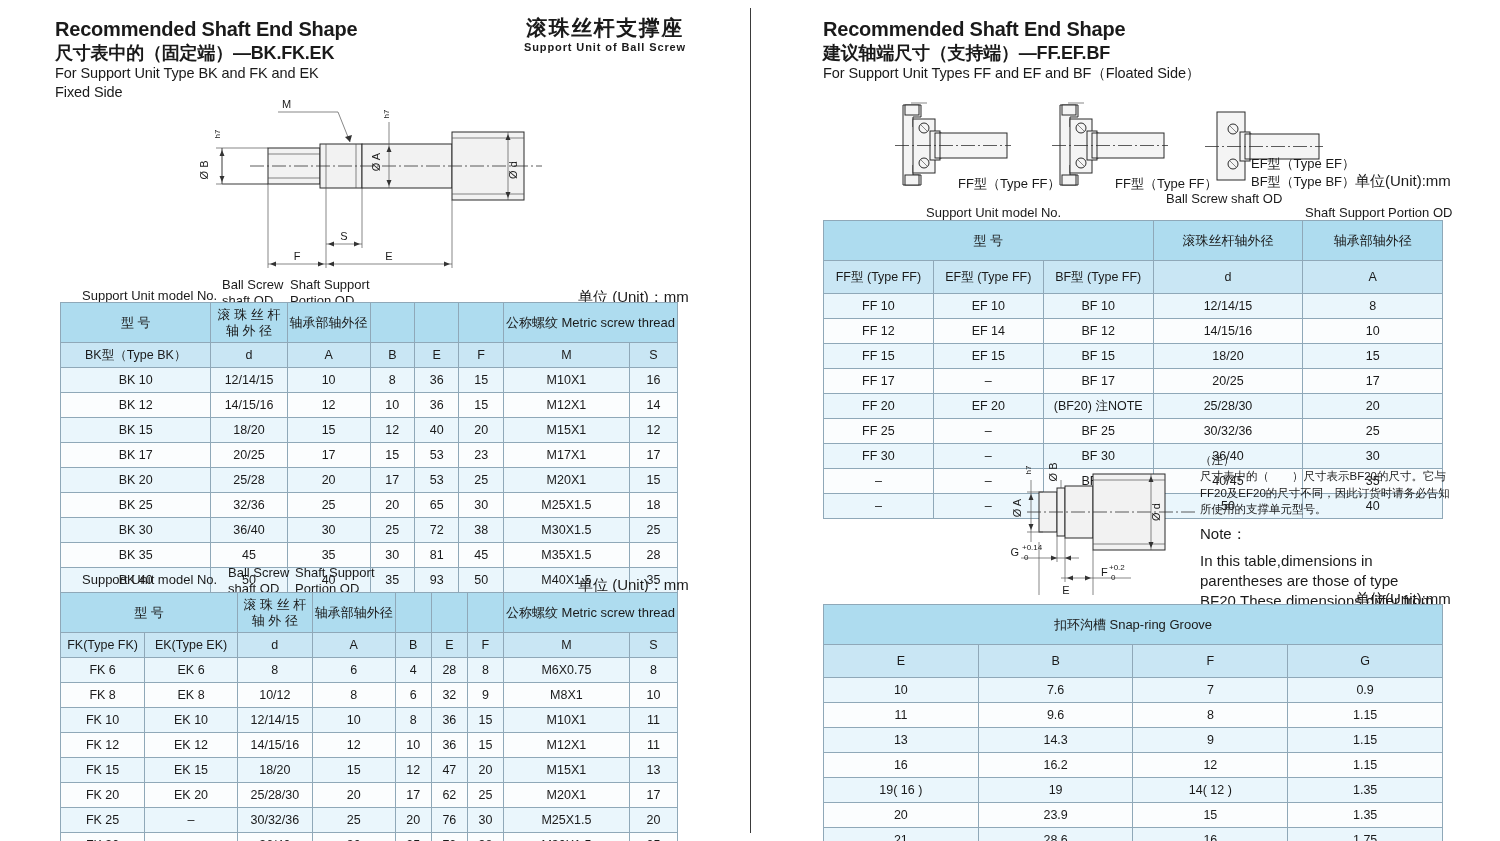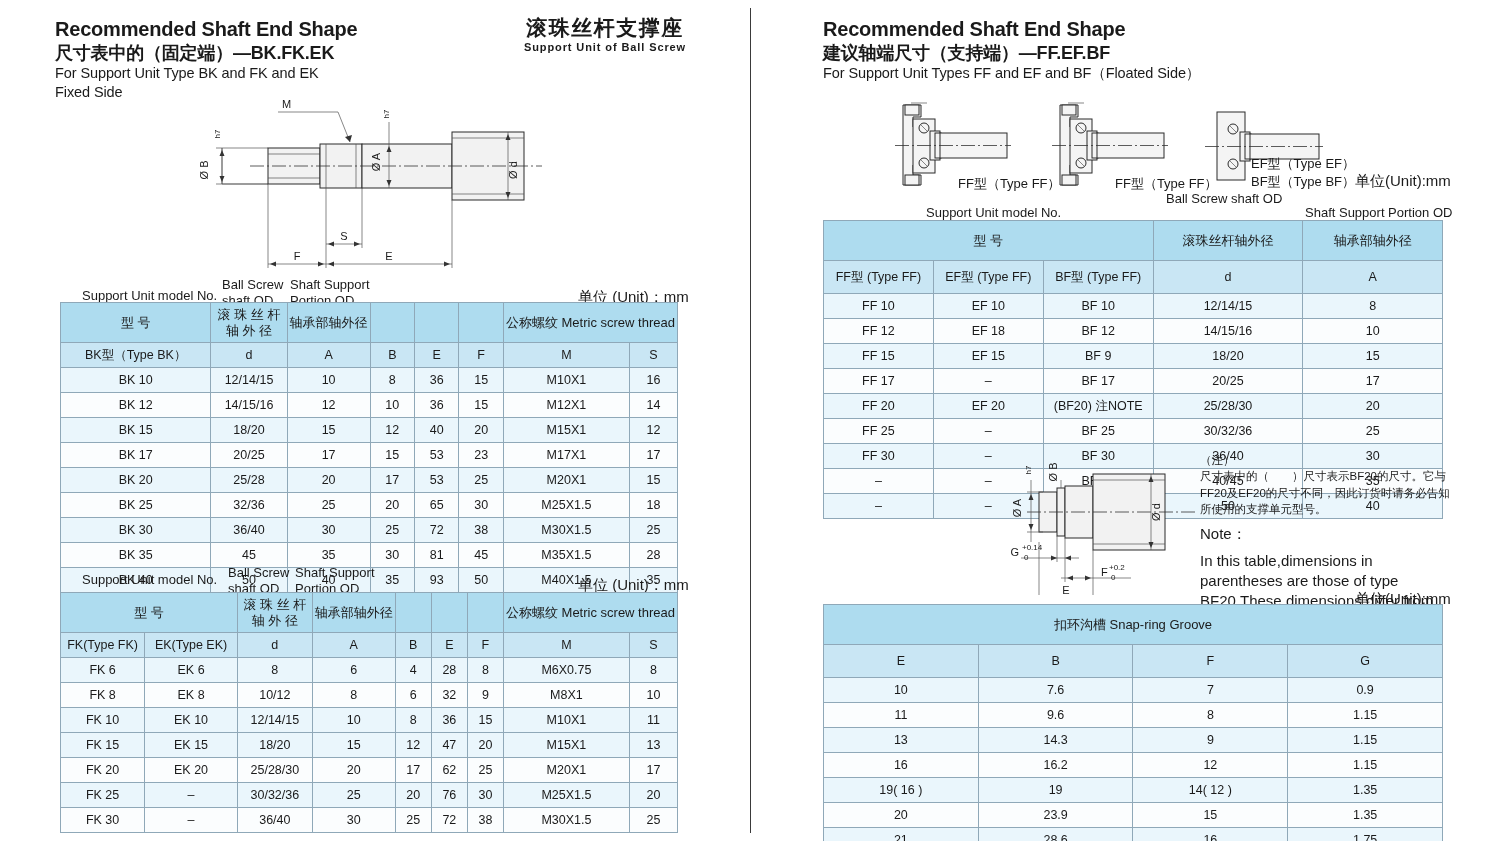--- a/index.html
+++ b/index.html
@@ -395,20 +395,31 @@
             <td>FK 10</td>
             <td>EK 10</td>
             <td>12/14/15</td>
             <td>10</td>
             <td>8</td>
             <td>36</td>
             <td>15</td>
             <td>M10X1</td>
             <td>11</td>
           </tr>
+          <tr class="drow even">
+            <td>FK 12</td>
+            <td>EK 12</td>
+            <td>14/15/16</td>
+            <td>12</td>
+            <td>10</td>
+            <td>36</td>
+            <td>15</td>
+            <td>M12X1</td>
+            <td>11</td>
+          </tr>
           <tr class="drow odd">
             <td>FK 15</td>
             <td>EK 15</td>
             <td>18/20</td>
             <td>15</td>
             <td>12</td>
             <td>47</td>
             <td>20</td>
             <td>M15X1</td>
             <td>13</td>
@@ -560,29 +571,29 @@
       <tbody id="ff-body">
           <tr class="drow odd">
             <td>FF 10</td>
             <td>EF 10</td>
             <td>BF 10</td>
             <td>12/14/15</td>
             <td>8</td>
           </tr>
           <tr class="drow even">
             <td>FF 12</td>
-            <td>EF 18</td>
+            <td>EF 14</td>
             <td>BF 12</td>
             <td>14/15/16</td>
             <td>10</td>
           </tr>
           <tr class="drow odd">
             <td>FF 15</td>
             <td>EF 15</td>
-            <td>BF 9</td>
+            <td>BF 15</td>
             <td>18/20</td>
             <td>15</td>
           </tr>
           <tr class="drow even">
             <td>FF 17</td>
             <td>–</td>
             <td>BF 17</td>
             <td>20/25</td>
             <td>17</td>
           </tr>

